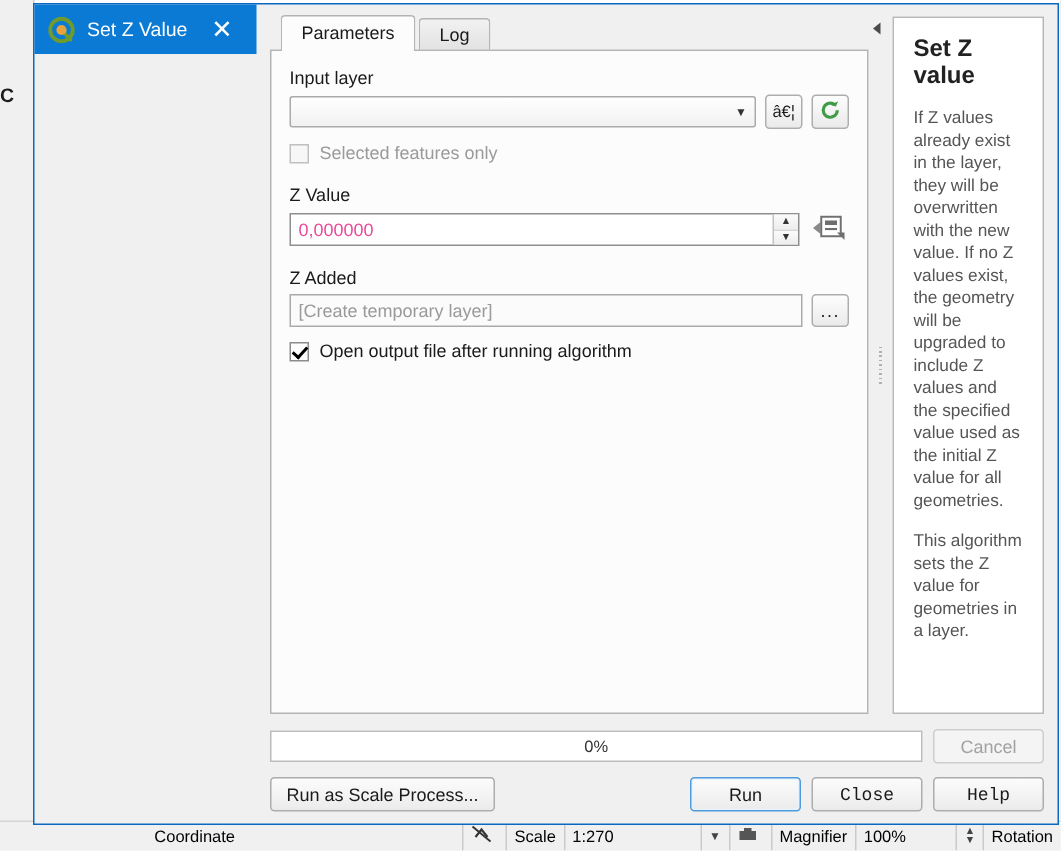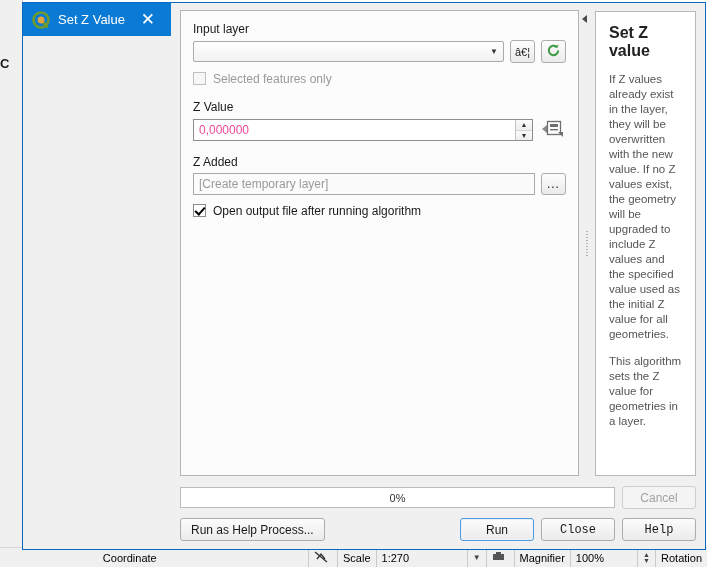--- a/index.html
+++ b/index.html
@@ -220,20 +220,21 @@
     justify-content: center;
     font-size: 11px;
     color: #1a1a1a;
     cursor: pointer;
     box-sizing: border-box;
     flex: 0 0 auto;
   }
 
   .checkrow {
     display: flex;
+    align-items: center;
     margin-top: 9px;
   }
   .cbox {
     width: 13px; height: 13px;
     border: 1px solid #8c8c8c;
     background: #ffffff;
     margin-right: 7px;
     box-sizing: border-box;
     position: relative;
     flex: 0 0 auto;
@@ -501,20 +502,24 @@
     <div id="title-text">Set Z Value</div>
     <div id="close-button">✕</div>
   </div>
 
   <div id="dialog-body">
 
     <div id="panes">
 
       <div id="left-pane">
 
+        <div id="tab-strip">
+          <div class="tab active">Parameters</div>
+          <div class="tab">Log</div>
+        </div>
 
         <div id="tab-content">
 
           <div class="field-label">Input layer</div>
           <div class="row">
             <div class="combo">
               <span class="combo-value"></span>
               <span class="combo-arrow">▼</span>
             </div>
             <div class="sq-btn">
@@ -592,21 +597,21 @@
       <div id="progress-row">
         <div id="progress-bar">
           <span>0%</span>
         </div>
         <div class="dlg-btn disabled" id="cancel-btn">
           <span>Cancel</span>
         </div>
       </div>
       <div id="button-row">
         <div class="dlg-btn" id="batch-btn">
-          <span>Run as Help Process...</span>
+          <span>Run as Scale Process...</span>
         </div>
         <div class="spacer"></div>
         <div class="dlg-btn default">
           <span>Run</span>
         </div>
         <div class="dlg-btn">
           <span>Close</span>
         </div>
         <div class="dlg-btn">
           <span>Help</span>

